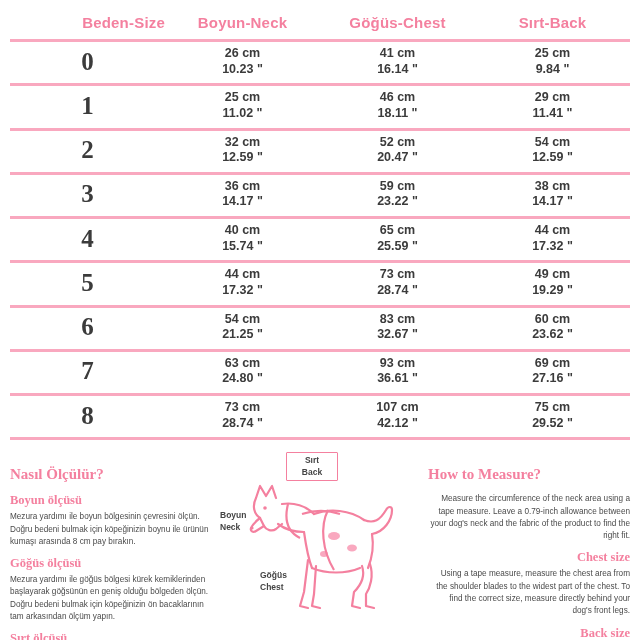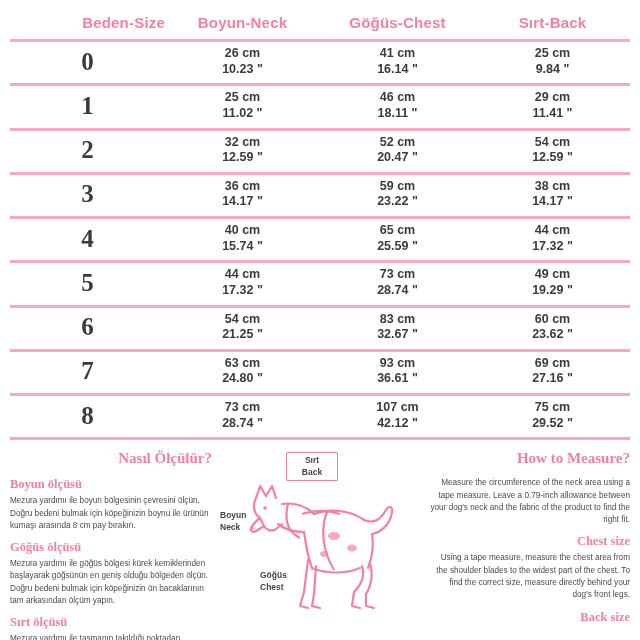--- a/index.html
+++ b/index.html
@@ -88,26 +88,27 @@
   }
   .col-mid {
     width: 200px;
     box-sizing: border-box;
     position: relative;
   }
   .col-left { padding-right: 8px; }
   .col-right { padding-left: 8px; }
 
   .sec-title {
-    text-align: right;
+    text-align: left;
     color: #f4809f;
     font-size: 15px;
     font-weight: bold;
     margin-bottom: 10px;
     font-family: "Liberation Serif", serif;
+    margin-top: 16px;
   }
   .sub-title {
     color: #f4809f;
     font-size: 12.5px;
     font-weight: bold;
     margin: 8px 0 3px 0;
     font-family: "Liberation Serif", serif;
   }
   .sub-title.en {
     text-align: right;

